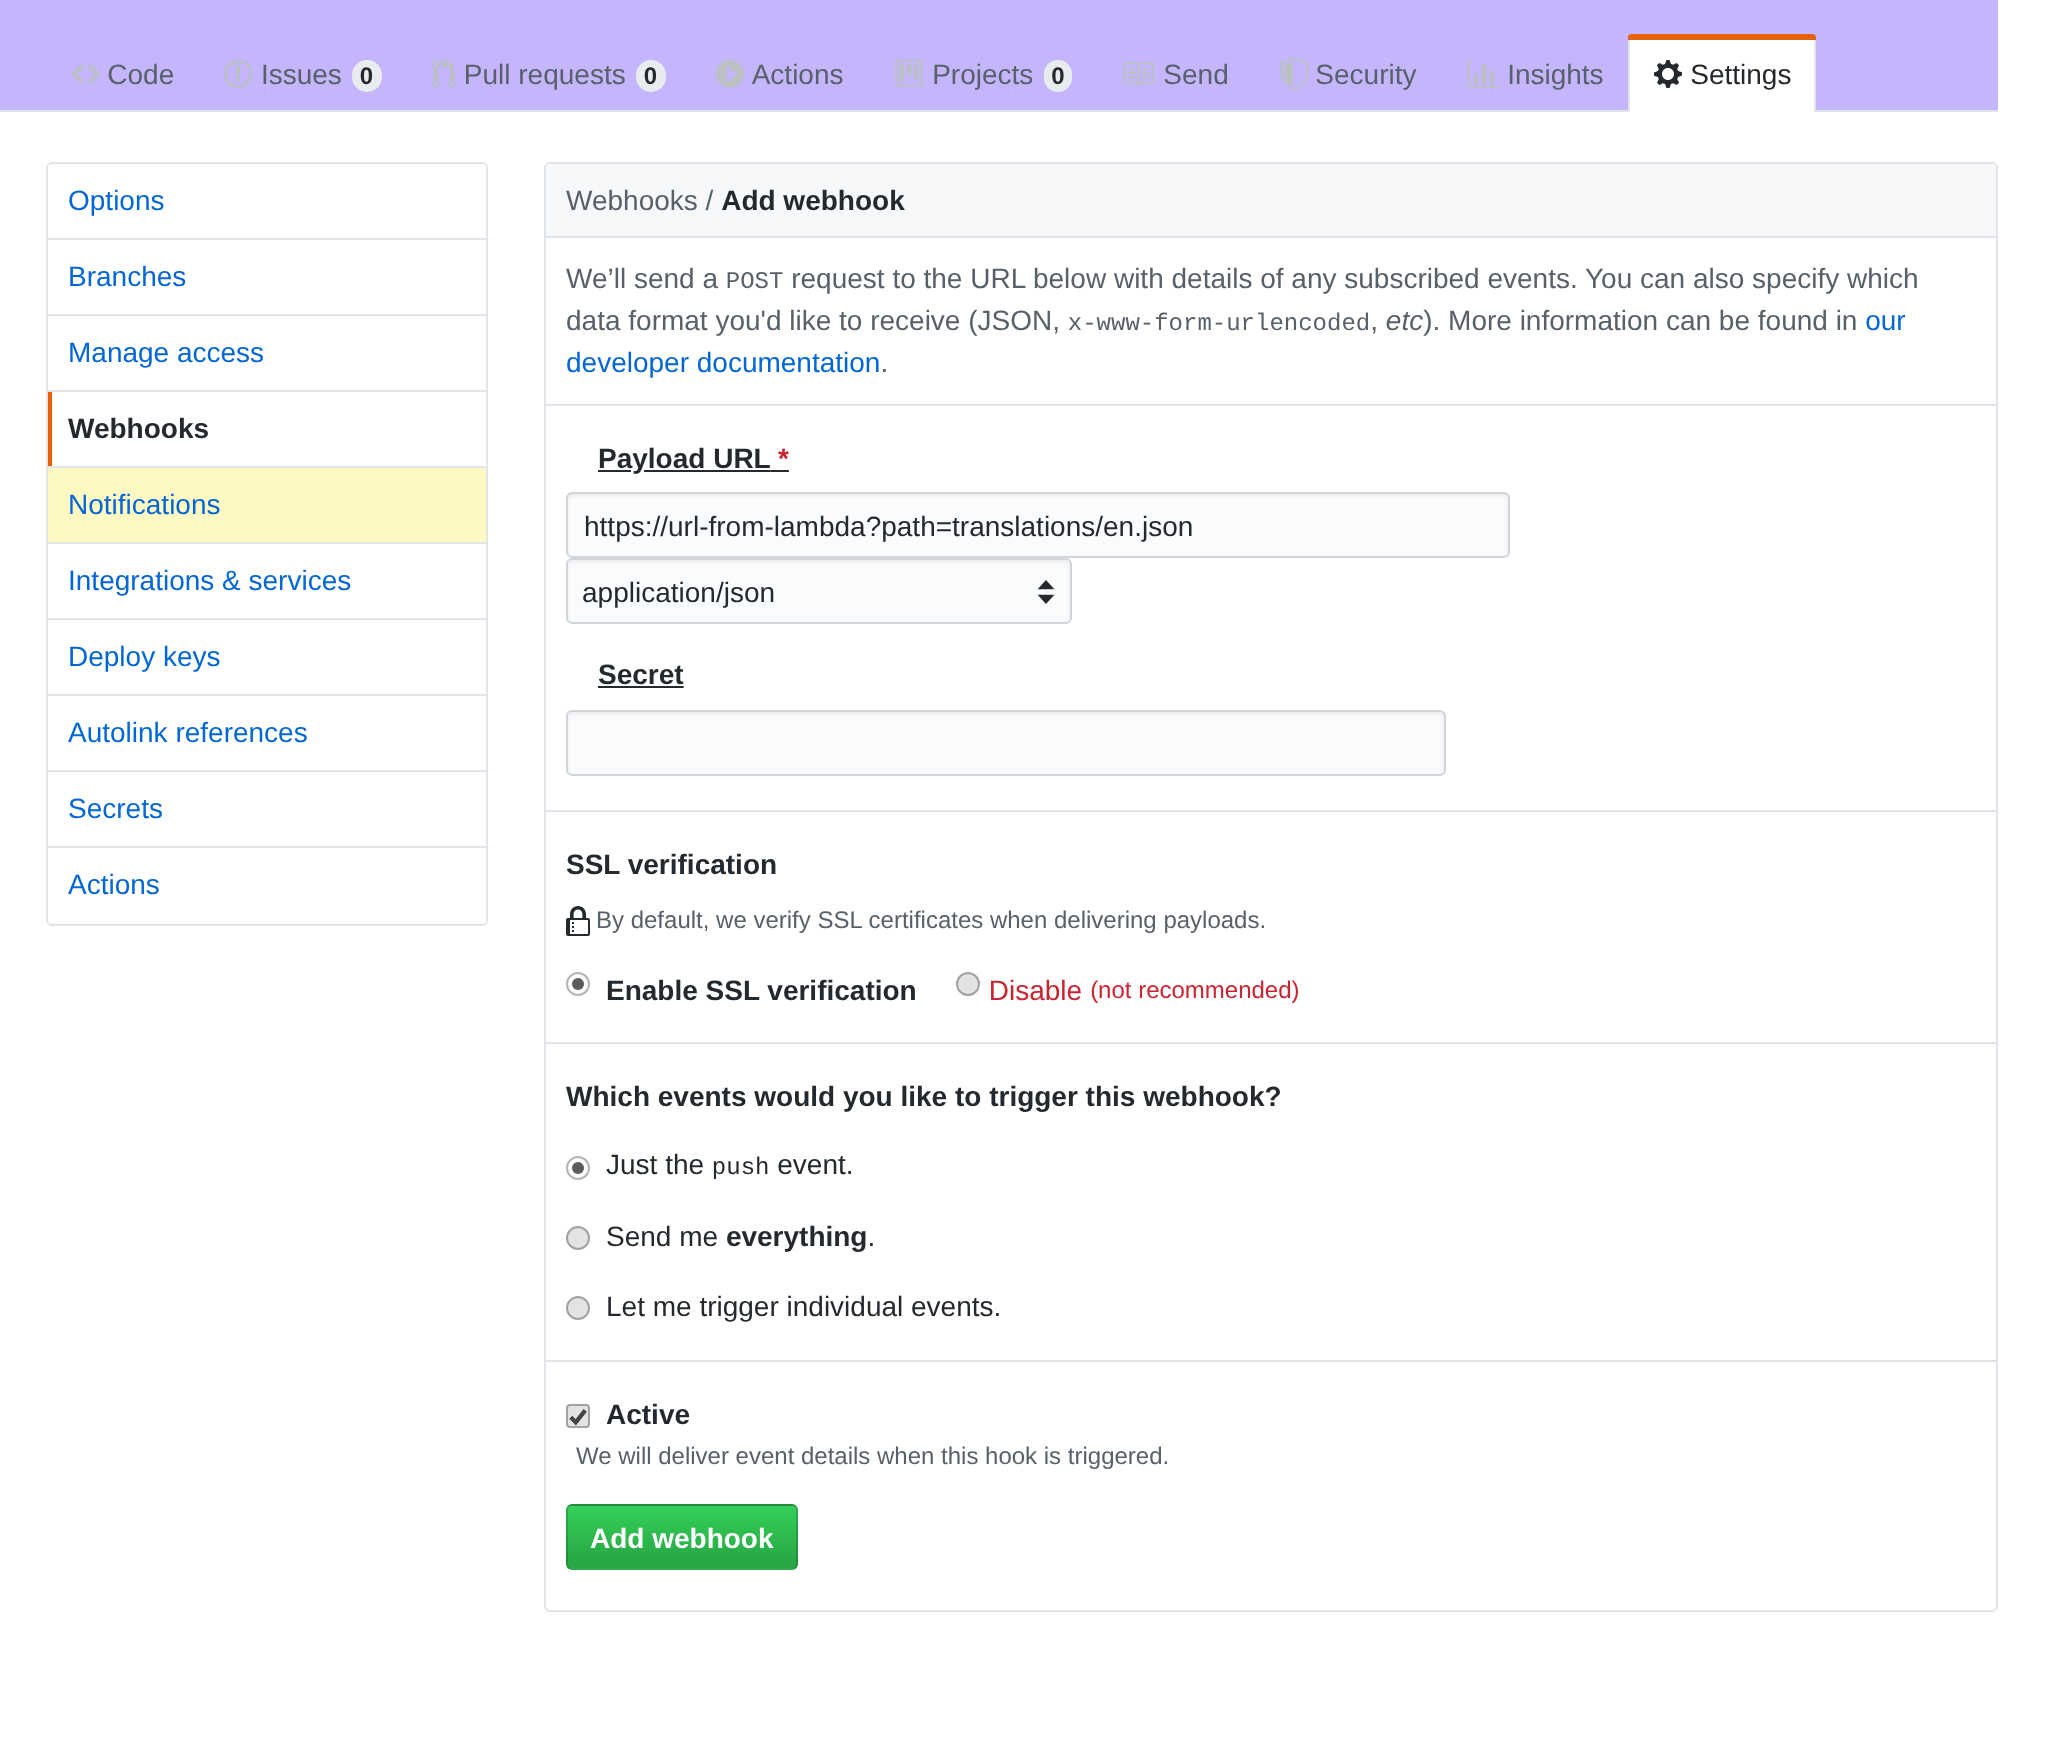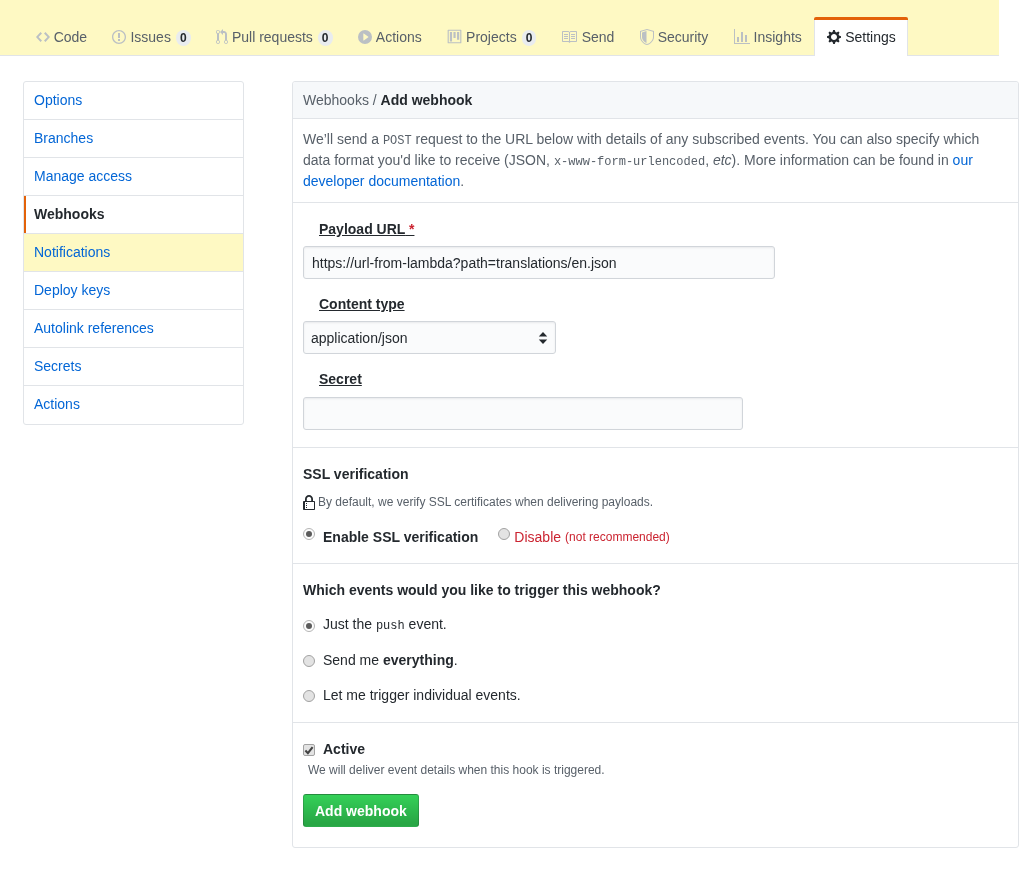--- a/index.html
+++ b/index.html
@@ -8,21 +8,21 @@
     width:1034px;height:869px;overflow:hidden;
     background:#fff;
     font-family:"Liberation Sans",sans-serif;
     font-size:14px;
     color:#24292e;
     -webkit-font-smoothing:antialiased;
   }
   
   .tabnav{
     position:absolute;left:0;top:0;width:999px;height:56px;
-    background:#fef9c3;
+    background:#c4b5fd;
     border-bottom:1px solid #e1e4e8;
     box-sizing:border-box;
   }
   .tabnav-inner{position:absolute;left:23px;bottom:-1px;height:39px;display:flex;align-items:stretch;}
   .tabitem{
     display:flex;align-items:center;
     padding:0 11.67px;
     margin-right:0px;
     font-size:14px;color:#586069;
     line-height:1;
@@ -79,21 +79,21 @@
   .menu-item:last-child{border-bottom:0;}
   .menu-item.selected{
     color:#24292e;font-weight:bold;background:#fff;
   }
   .menu-item.selected::before{
     content:"";position:absolute;left:0;top:0;bottom:0;width:2px;background:#e36209;
   }
   .menu-item.hovered{background:#fef9c3;}
 
   .main{
-    position:absolute;left:292px;top:81px;width:727px;
+    position:absolute;left:272px;top:81px;width:727px;
     border:1px solid #e1e4e8;border-radius:3px;background:#fff;
     box-sizing:border-box;
   }
   .box-header{
     background:#f6f8fa;border-bottom:1px solid #e1e4e8;
     padding:0 10px;height:36px;line-height:36px;
     font-size:14px;color:#586069;
     border-radius:3px 3px 0 0;
   }
   .box-header b{color:#24292e;font-weight:bold;}
@@ -271,20 +271,21 @@
 
   </div>
 </nav>
 
 <aside class="sidebar" data-name="settings-sidebar">
   <a class="menu-item" data-name="sidebar-item-options">Options</a>
   <a class="menu-item" data-name="sidebar-item-branches">Branches</a>
   <a class="menu-item" data-name="sidebar-item-manage-access">Manage access</a>
   <a class="menu-item selected" data-name="sidebar-item-webhooks">Webhooks</a>
   <a class="menu-item hovered" data-name="sidebar-item-notifications">Notifications</a>
+  <a class="menu-item" data-name="sidebar-item-integrations-services">Integrations &amp; services</a>
   <a class="menu-item" data-name="sidebar-item-deploy-keys">Deploy keys</a>
   <a class="menu-item" data-name="sidebar-item-autolink-references">Autolink references</a>
   <a class="menu-item" data-name="sidebar-item-secrets">Secrets</a>
   <a class="menu-item" data-name="sidebar-item-actions">Actions</a>
 </aside>
 
 <main class="main" data-name="add-webhook-panel">
 
   <div class="box-header" data-name="panel-breadcrumb">
     <a data-name="breadcrumb-webhooks-link">Webhooks</a>
@@ -293,21 +294,20 @@
   </div>
 
   <div class="box-body" data-name="panel-description">
     <span data-name="description-part1">We’ll send a </span><code class="mono" data-name="description-code-post">POST</code><span data-name="description-part2"> request to the URL below with details of any subscribed events. You can also specify which data format you'd like to receive (JSON, </span><code class="mono" data-name="description-code-urlencoded">x-www-form-urlencoded</code><span data-name="description-part3">, </span><i data-name="description-etc">etc</i><span data-name="description-part4">). More information can be found in </span><a data-name="developer-documentation-link">our developer documentation</a><span data-name="description-part5">.</span>
   </div>
 
   <div class="section" style="padding-bottom:17px" data-name="webhook-fields-section">
     <label class="flabel" data-name="payload-url-label"><span data-name="payload-url-label-text">Payload URL</span> <span class="req" data-name="payload-url-required-mark">*</span></label>
     <input class="tfield" id="payload-url" type="text" style="width: 472px;" data-name="payload-url-input" value="https://url-from-lambda?path=translations/en.json">
 
-    <label class="flabel" data-name="content-type-label">Content type</label>
     <span class="selwrap" data-name="content-type-select-wrap">
       <select class="sfield" id="content-type" style="width:253px" data-name="content-type-select"><option>application/json</option><option>application/x-www-form-urlencoded</option></select>
       <svg class="selcaret" width="10" height="12" viewBox="0 0 10 12" aria-hidden="true" data-name="sort-caret-icon">
           <path fill="#24292e" d="M5 0L9.2 4.6H0.8z"></path>
           <path fill="#24292e" d="M5 12L0.8 7.4h8.4z"></path>
         </svg>
     </span>
 
     <label class="flabel" style="margin-bottom:7px" data-name="secret-label">Secret</label>
     <input class="tfield" id="secret" type="password" style="width: 440px;" data-name="secret-input" value="">

